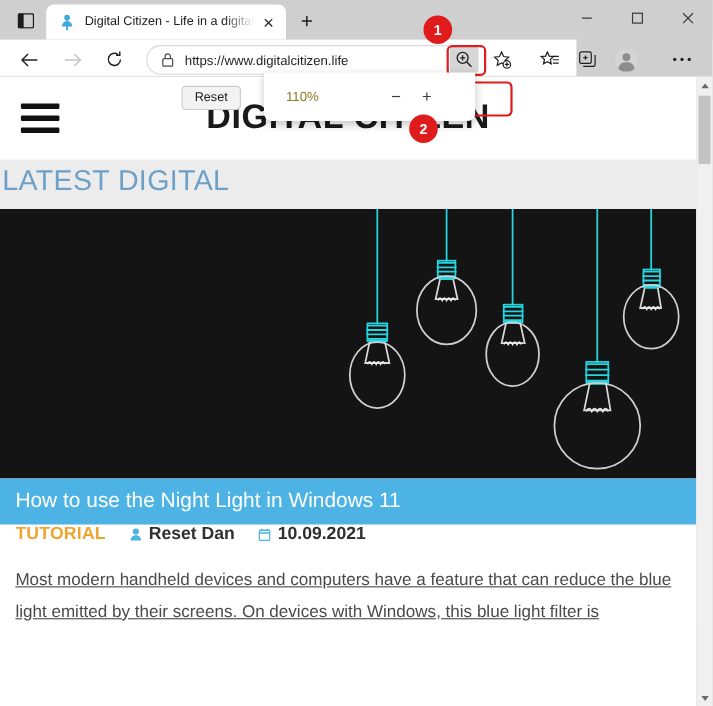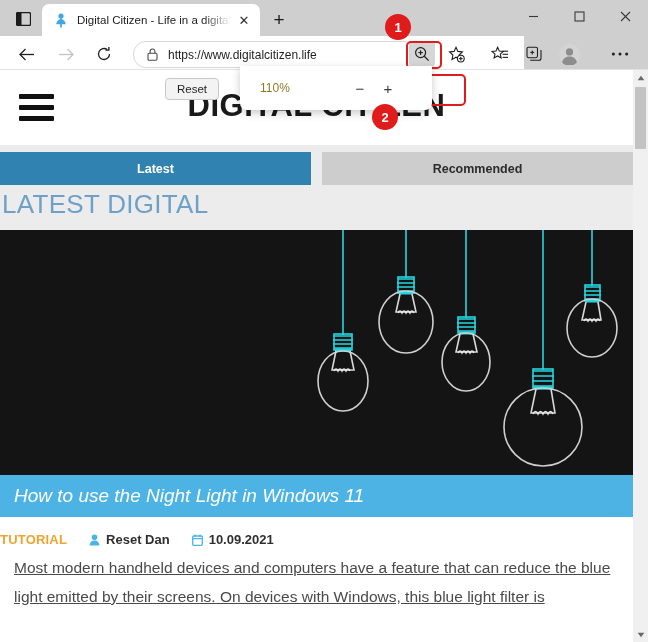--- a/index.html
+++ b/index.html
@@ -158,26 +158,26 @@
     padding-left:2px;box-sizing:border-box;line-height:38px;
     letter-spacing:.3px;
   }
   .hero{
     position:relative;width:633px;height:245px;background:#141414;overflow:hidden;
   }
   .hero svg{position:absolute;left:0;top:0;}
   .article-title{
     position:relative;width:633px;height:42px;background:#4cb3e4;
     color:#ffffff;font-size:19px;font-weight:400;
-    line-height:42px;padding-left:14px;box-sizing:border-box;font-style:italic;
+    line-height:42px;padding-left:14px;box-sizing:border-box;
   }
   .meta{
     position:relative;width:633px;height:30px;background:#ffffff;
-    display:flex;align-items:flex-end;box-sizing:border-box;
-    font-size:13px;
+    display:flex;align-items:flex-start;padding-left:14px;box-sizing:border-box;
+    font-size:16px;
   }
   .meta-cat{color:#f0a430;font-weight:700;letter-spacing:.2px;}
   .meta-item{display:flex;align-items:center;margin-left:22px;color:#2f2f2f;font-weight:700;}
   .meta-item svg{margin-right:6px;display:block;}
   .excerpt{
     position:relative;width:633px;background:#ffffff;
     padding:6px 22px 0 14px;box-sizing:border-box;
     font-size:15.5px;line-height:29px;color:#4a4a4a;text-decoration:underline;
   }
 
@@ -338,24 +338,20 @@
 
     <div class="site-header">
       <div class="hamburger">
         <i></i>
           <i></i>
           <i></i>
       </div>
       <div class="logo">DIGITAL CITIZEN</div>
     </div>
 
-    <div class="tabsrow">
-      <div class="ptab" id="ptab-latest">Latest</div>
-      <div class="ptab" id="ptab-recommended">Recommended</div>
-    </div>
 
     <div class="section-title">LATEST DIGITAL</div>
 
     <div class="hero">
       <svg width="633" height="245" viewBox="0 0 633 245">
         <g fill="none" stroke-width="1.6">
 
           <g>
             <line x1="343" y1="0" x2="343" y2="105" stroke="#25d6e0"></line>
             <path d="M334 106 h18 M333 110 h20 M333 114 h20 M334 118 h18" stroke="#25d6e0"></path>

